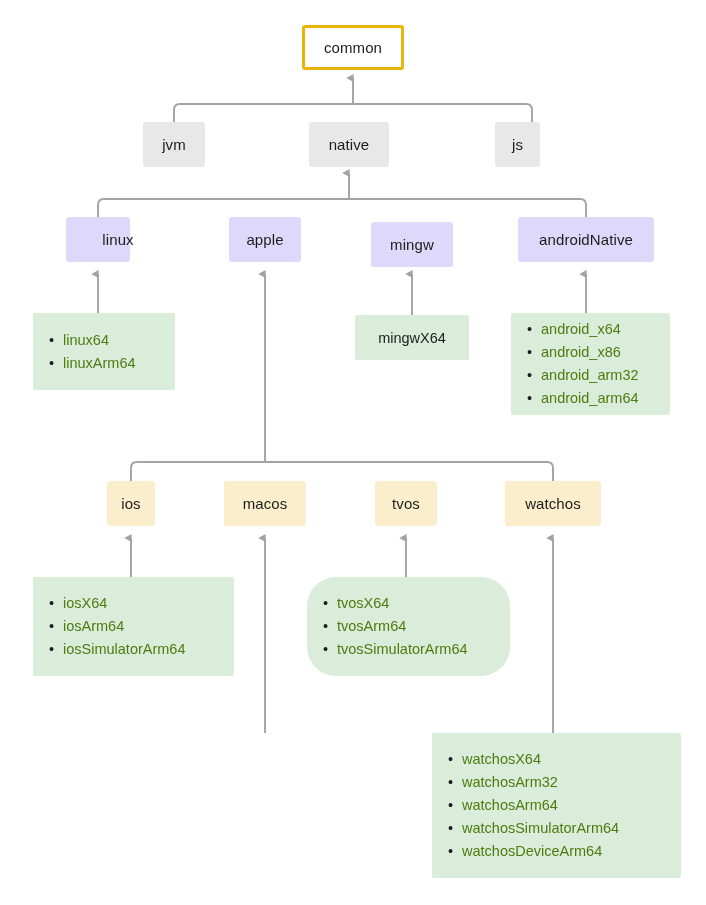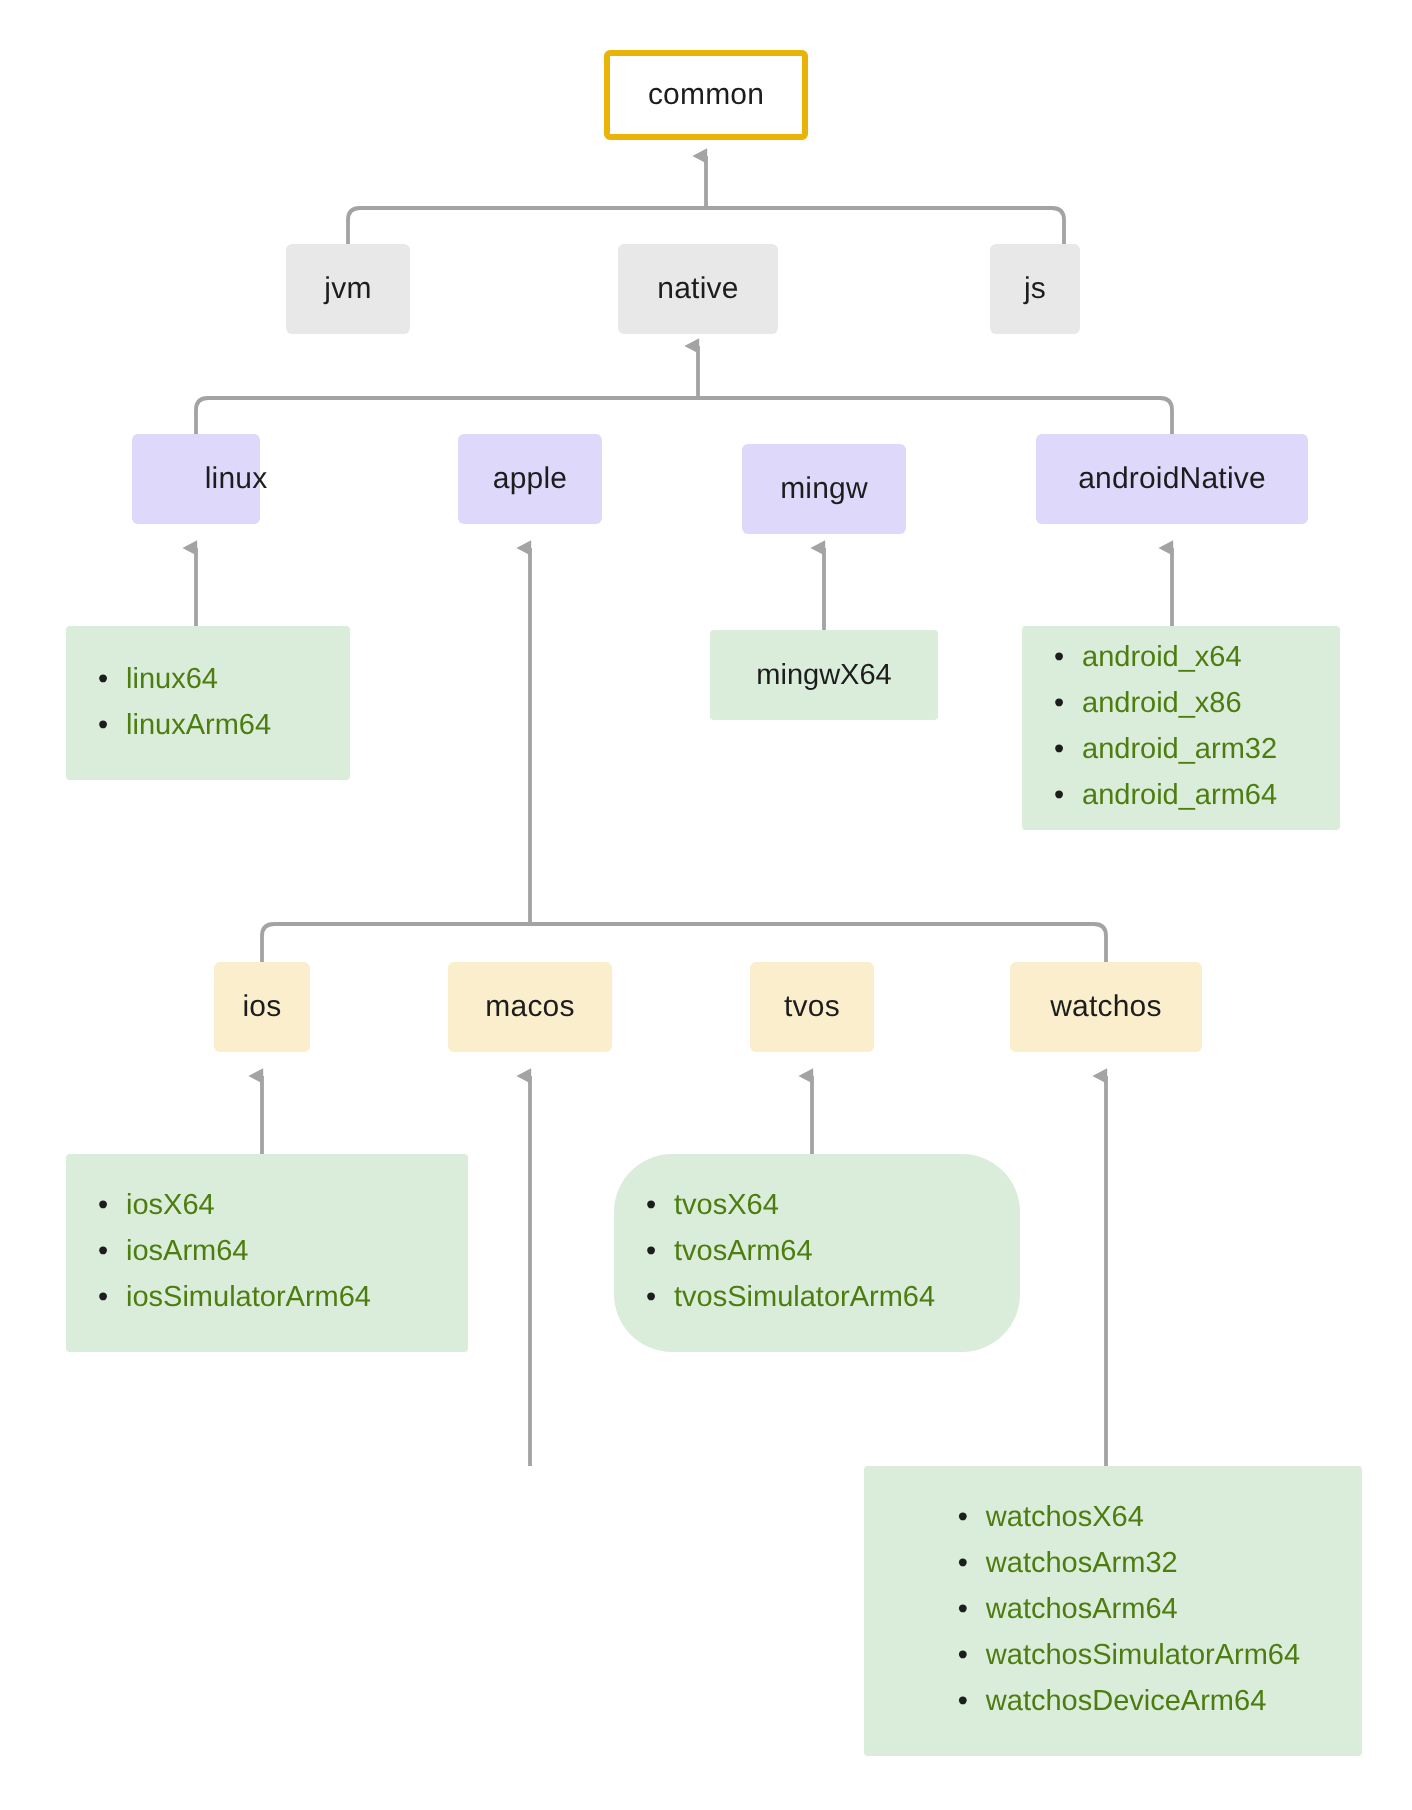--- a/index.html
+++ b/index.html
@@ -193,21 +193,21 @@
         <li>iosSimulatorArm64</li>
       </ul>
     </div>
   <div class="leaf" style="left: 307px; top: 577px; width: 203px; height: 99px; border-radius: 29px;">
       <ul>
         <li>tvosX64</li>
         <li>tvosArm64</li>
         <li>tvosSimulatorArm64</li>
       </ul>
     </div>
-  <div class="leaf" style="left: 432px; top: 733px; width: 249px; height: 145px; align-items: center;">
+  <div class="leaf" style="left: 432px; top: 733px; width: 249px; height: 145px;">
       <ul>
         <li>watchosX64</li>
         <li>watchosArm32</li>
         <li>watchosArm64</li>
         <li>watchosSimulatorArm64</li>
         <li>watchosDeviceArm64</li>
       </ul>
     </div>
 
 </div>

